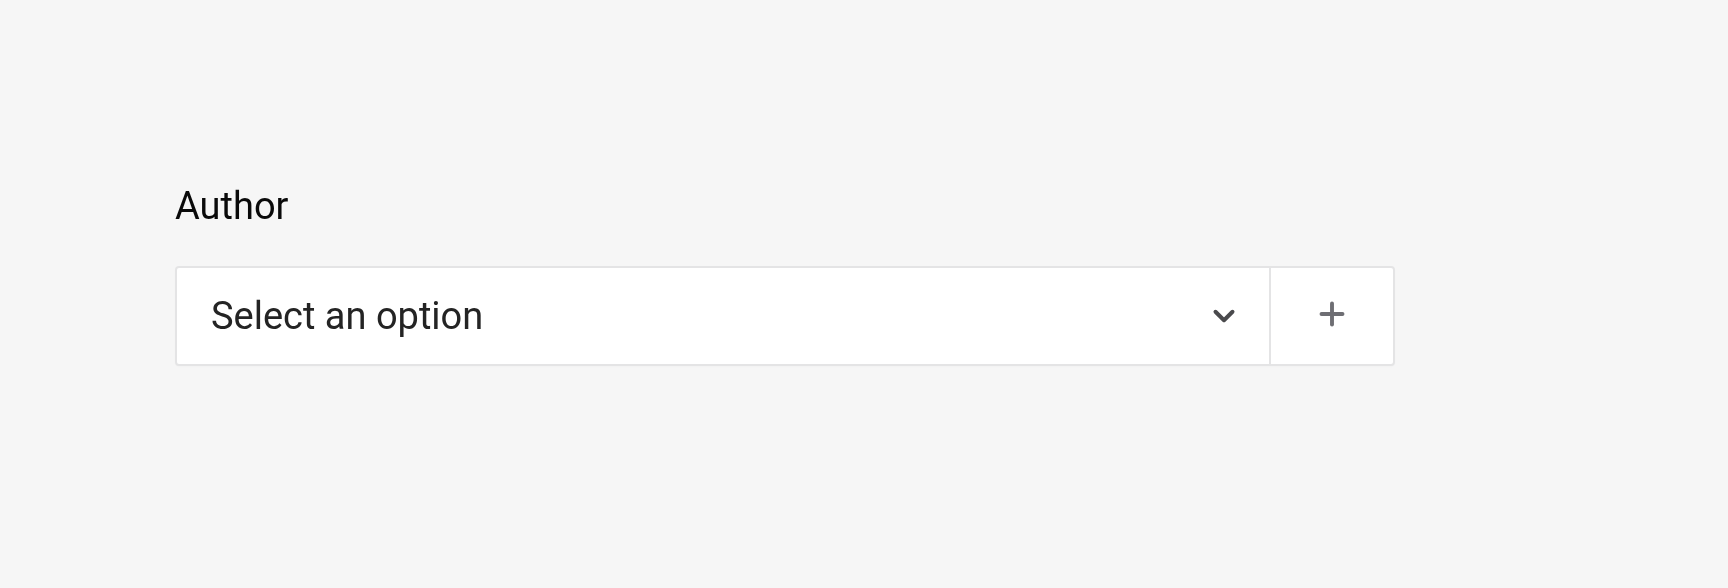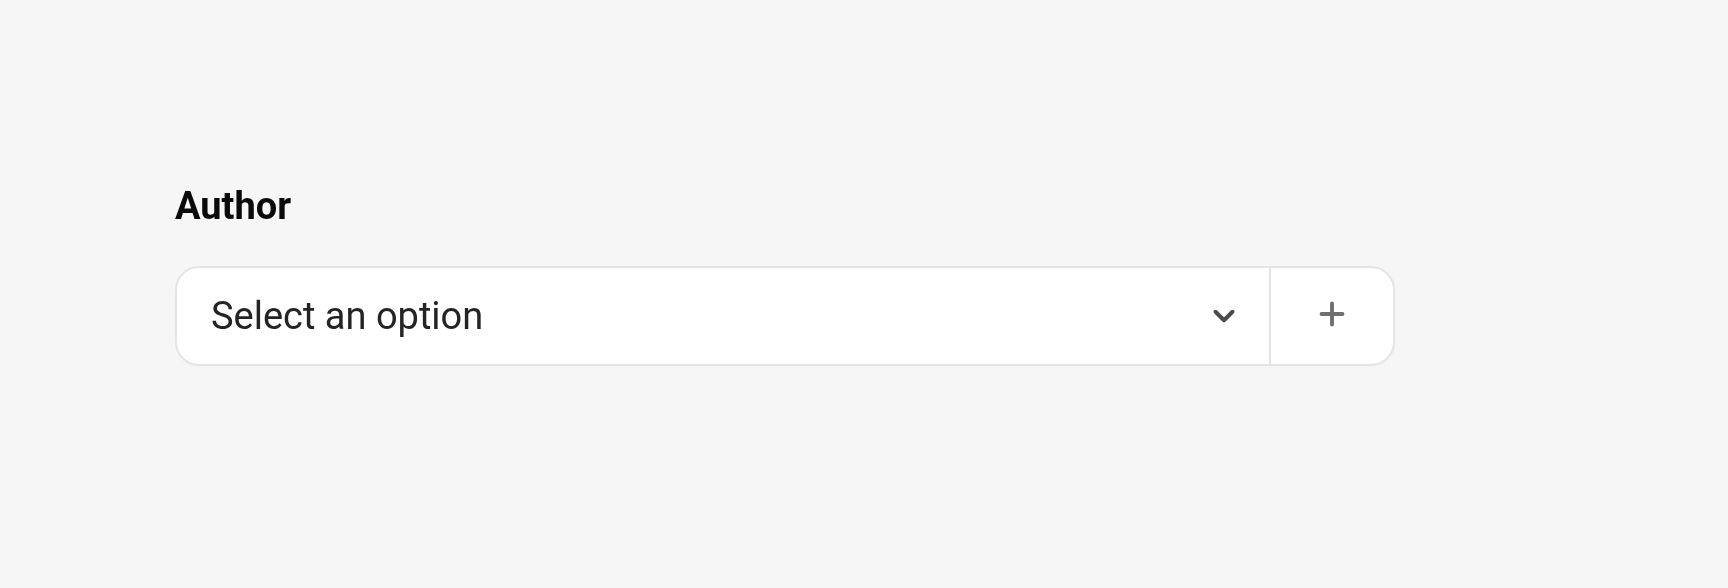--- a/index.html
+++ b/index.html
@@ -15,31 +15,31 @@
       position: relative;
     }
     .container {
       position: absolute;
       left: 175px;
       top: 186px;
       width: 1220px;
     }
     .field-label {
       font-size: 38px;
-      font-weight: 700;
+      font-weight: 400;
       color: #0a0a0a;
       margin-bottom: 38px;
       line-height: 1.1;
     }
     .control-row {
       display: flex;
       align-items: stretch;
       background: #ffffff;
       border: 2px solid #e4e4e5;
-      border-radius: 24px;
+      border-radius: 4px;
       height: 100px;
       box-shadow: 0 1px 2px rgba(0,0,0,0.02);
     }
     .select-area {
       flex: 1;
       display: flex;
       align-items: center;
       justify-content: space-between;
       padding: 0 28px 0 34px;
       cursor: pointer;

